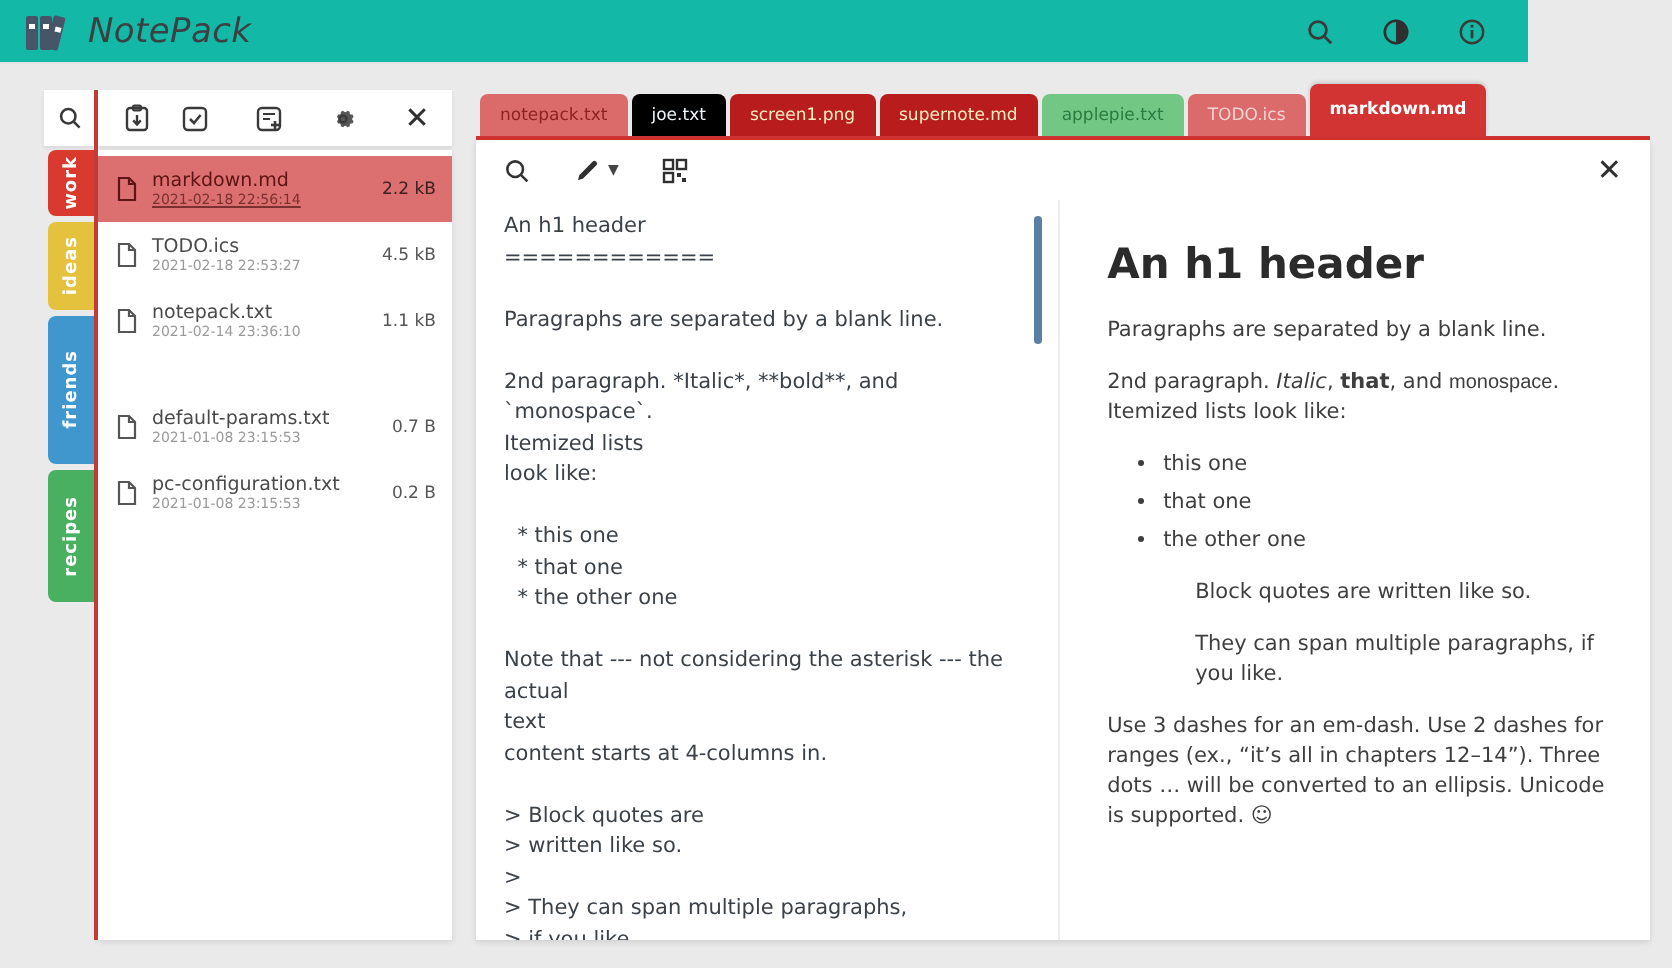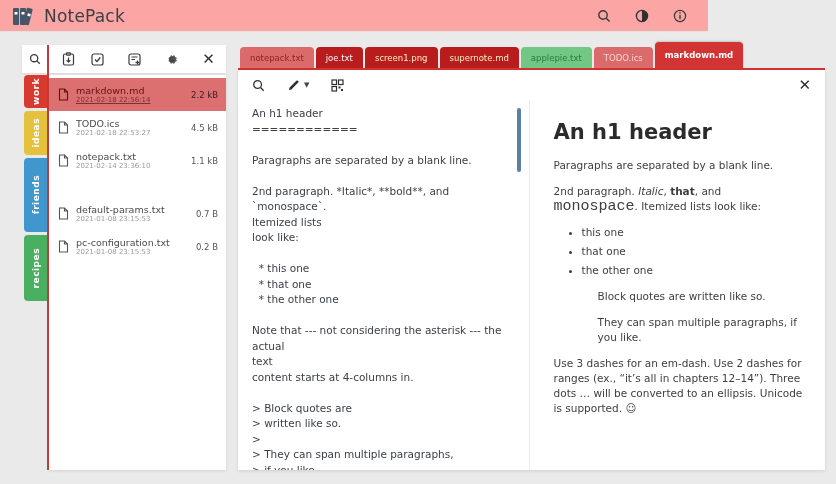--- a/index.html
+++ b/index.html
@@ -1,20 +1,20 @@
 <!DOCTYPE html>
 <html><head>
 <meta charset="utf-8">
 <style>
   * { margin:0; padding:0; box-sizing:border-box; }
   html,body { width:836px; height:484px; overflow:hidden; }
   body { font-family:"DejaVu Sans","Liberation Sans",sans-serif; background:#eaeaea; position:relative; color:#3b4148; }
 
   
-  .appbar { position:absolute; left:0; top:0; width:708px; height:32px; background:#fca5a5; border-bottom:1px solid #e3e3e3; display:flex; align-items:center; padding:0 12px; }
+  .appbar { position:absolute; left:0; top:0; width:764px; height:32px; background:#14b8a6; border-bottom:1px solid #e3e3e3; display:flex; align-items:center; padding:0 12px;font-style:italic; }
   .logo { width:24px; height:22px; margin-right:8px; }
   .app-title { font-size:17px; color:#3c4043; letter-spacing:.2px; }
   .appbar-right { margin-left:auto; display:flex; align-items:center; gap:22px; padding-right:8px; }
   .hicon { width:16px; height:16px; display:flex; align-items:center; justify-content:center; cursor:pointer; }
 
   
   .sidebar { position:absolute; left:22px; top:45px; width:204px; height:425px; }
   .sb-redline { position:absolute; left:25px; top:0; width:2px; height:100%; background:#c23b3b; z-index:3; }
   .sb-search { position:absolute; left:0; top:0; width:25px; height:28px; background:#fff; display:flex; align-items:center; justify-content:center; box-shadow:0 1px 2px rgba(0,0,0,.08); cursor:pointer; }
   .sb-toolbar { position:absolute; left:27px; top:0; width:177px; height:28px; background:#fff; display:flex; align-items:center; box-shadow:0 1px 2px rgba(0,0,0,.08); }
@@ -43,21 +43,21 @@
   .fsize { font-size:8.5px; color:#555; flex:none; margin-left:6px; }
   .frow.sel { background:#dc6f6f; }
   .frow.sel .fname { color:#5e1414; }
   .frow.sel .fdate { color:#7c3030;text-decoration:underline; }
   .frow.sel .fsize { color:#3b2020; }
 
   
   .tabs { position:absolute; left:240px; top:42px; right:11px; height:26px; display:flex; align-items:flex-end; gap:2px; }
   .tab { height:21px; border-radius:4px 4px 0 0; font-size:8.5px; padding:0 10px; display:flex; align-items:center; cursor:pointer; white-space:nowrap; }
   .tab.t-red    { background:#db6b6b; color:#8c2222; }
-  .tab.t-blue   { background:#b91c1c; color:#eef7fb; }
+  .tab.t-blue   { background:#000000; color:#eef7fb; }
   .tab.t-yellow { background:#b91c1c; color:#f7efc0; }
   .tab.t-green  { background:#72c785; color:#2b7a3f; }
   .tab.t-red2   { background:#db6b6b; color:#f3d4d4; }
   .tab.active   { background:#d23333; color:#ffffff; height:26px; font-weight:bold; box-shadow:0 -1px 2px rgba(0,0,0,.15); }
   .tabline { position:absolute; left:238px; top:68px; right:11px; height:2px; background:#d23333; }
 
   
   .editor { position:absolute; left:238px; top:70px; right:11px; bottom:14px; background:#fff; box-shadow:0 1px 3px rgba(0,0,0,.12); display:flex; flex-direction:column; }
   .etoolbar { height:30px; display:flex; align-items:center; padding:0 14px; flex:none; }
   .eicon { display:flex; align-items:center; justify-content:center; cursor:pointer; color:#333; }
@@ -69,21 +69,21 @@
   .panes { flex:1; display:flex; min-height:0; }
   .srcpane { width:49.5%; position:relative; padding:6px 26px 0 14px; overflow:hidden; }
   .srcpane pre { font-family:"DejaVu Sans","Liberation Sans",sans-serif; font-size:10.5px; line-height:15.5px; color:#3b4148; white-space:pre-wrap; }
   .scrollthumb { position:absolute; right:8px; top:8px; width:4px; height:64px; border-radius:2px; background:#5b7fa3; cursor:pointer; }
   .prevpane { flex:1; border-left:1px solid #ececec; padding:10px 22px 0 24px; overflow:hidden; font-size:10.5px; color:#3e3e3e; }
   .prevpane h1 { font-size:21px; color:#2b2b2b; margin:10px 0 14px; font-weight:bold; }
   .prevpane p { margin:0 0 11px; line-height:15px; }
   .prevpane ul { margin:0 0 11px 28px; }
   .prevpane li { line-height:15px; margin-bottom:4px; }
   .bq p { margin-left:44px; }
-  .mono { font-family:Liberation Mono, monospace; font-size:15px; }
+  .mono { font-family:Liberation Sans, sans-serif; font-size:10px; }
 </style>
 </head>
 <body>
 
 <div class="appbar">
   <svg class="logo" viewBox="0 0 24 22">
     <rect x="1" y="3" width="6" height="17" rx="1" fill="#475569"></rect>
     <rect x="8" y="3" width="6" height="17" rx="1" fill="#475569"></rect>
     <rect x="13" y="3" width="6" height="17" rx="1" fill="#475569" transform="rotate(14 16 11)"></rect>
     <rect x="2.5" y="7" width="3" height="2.5" fill="#fff"></rect>

